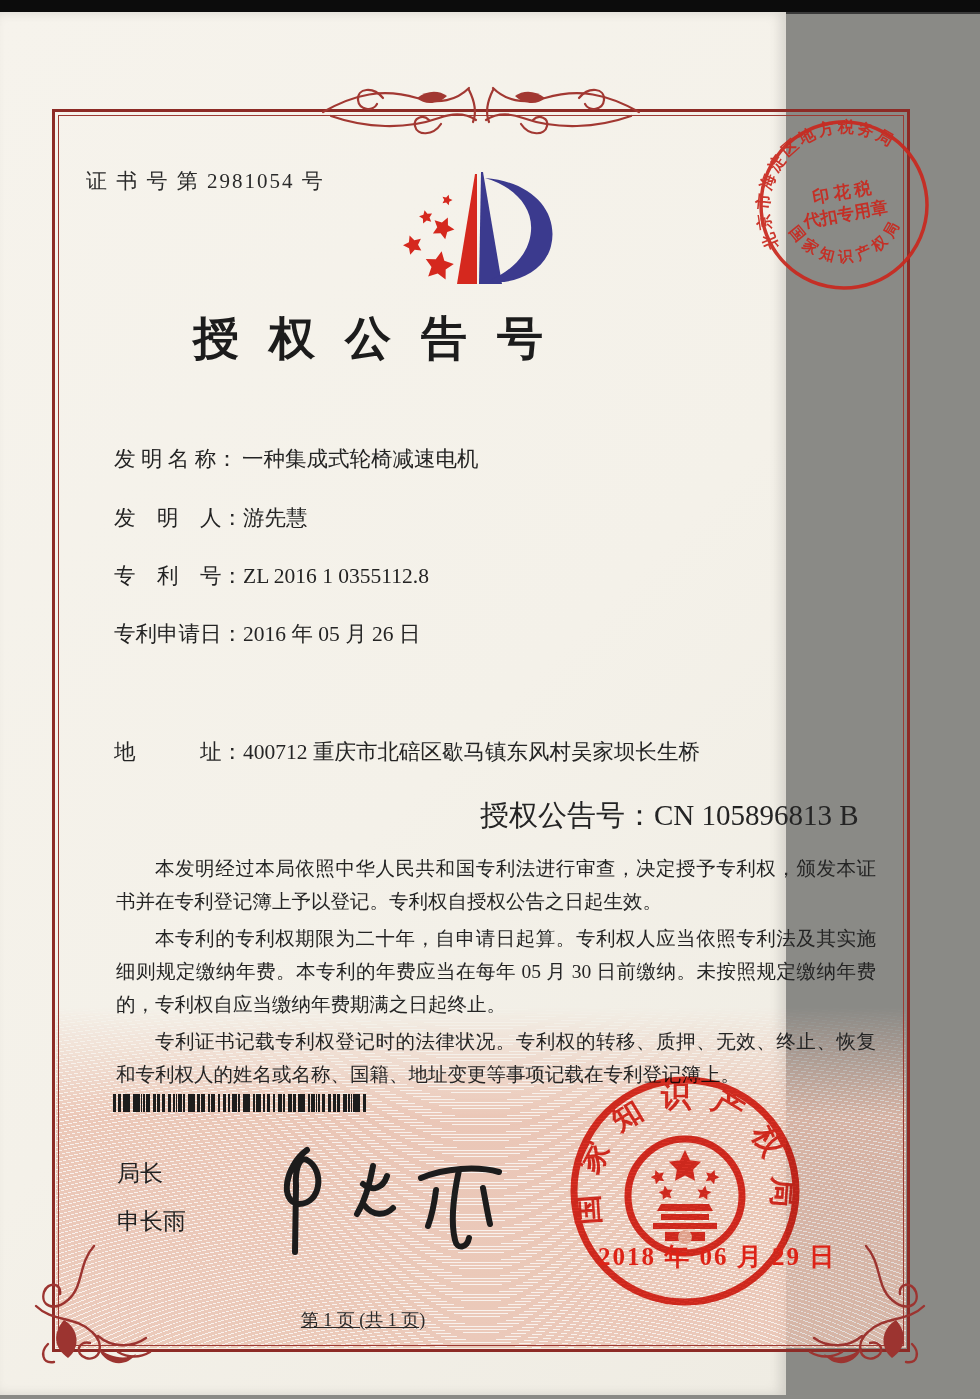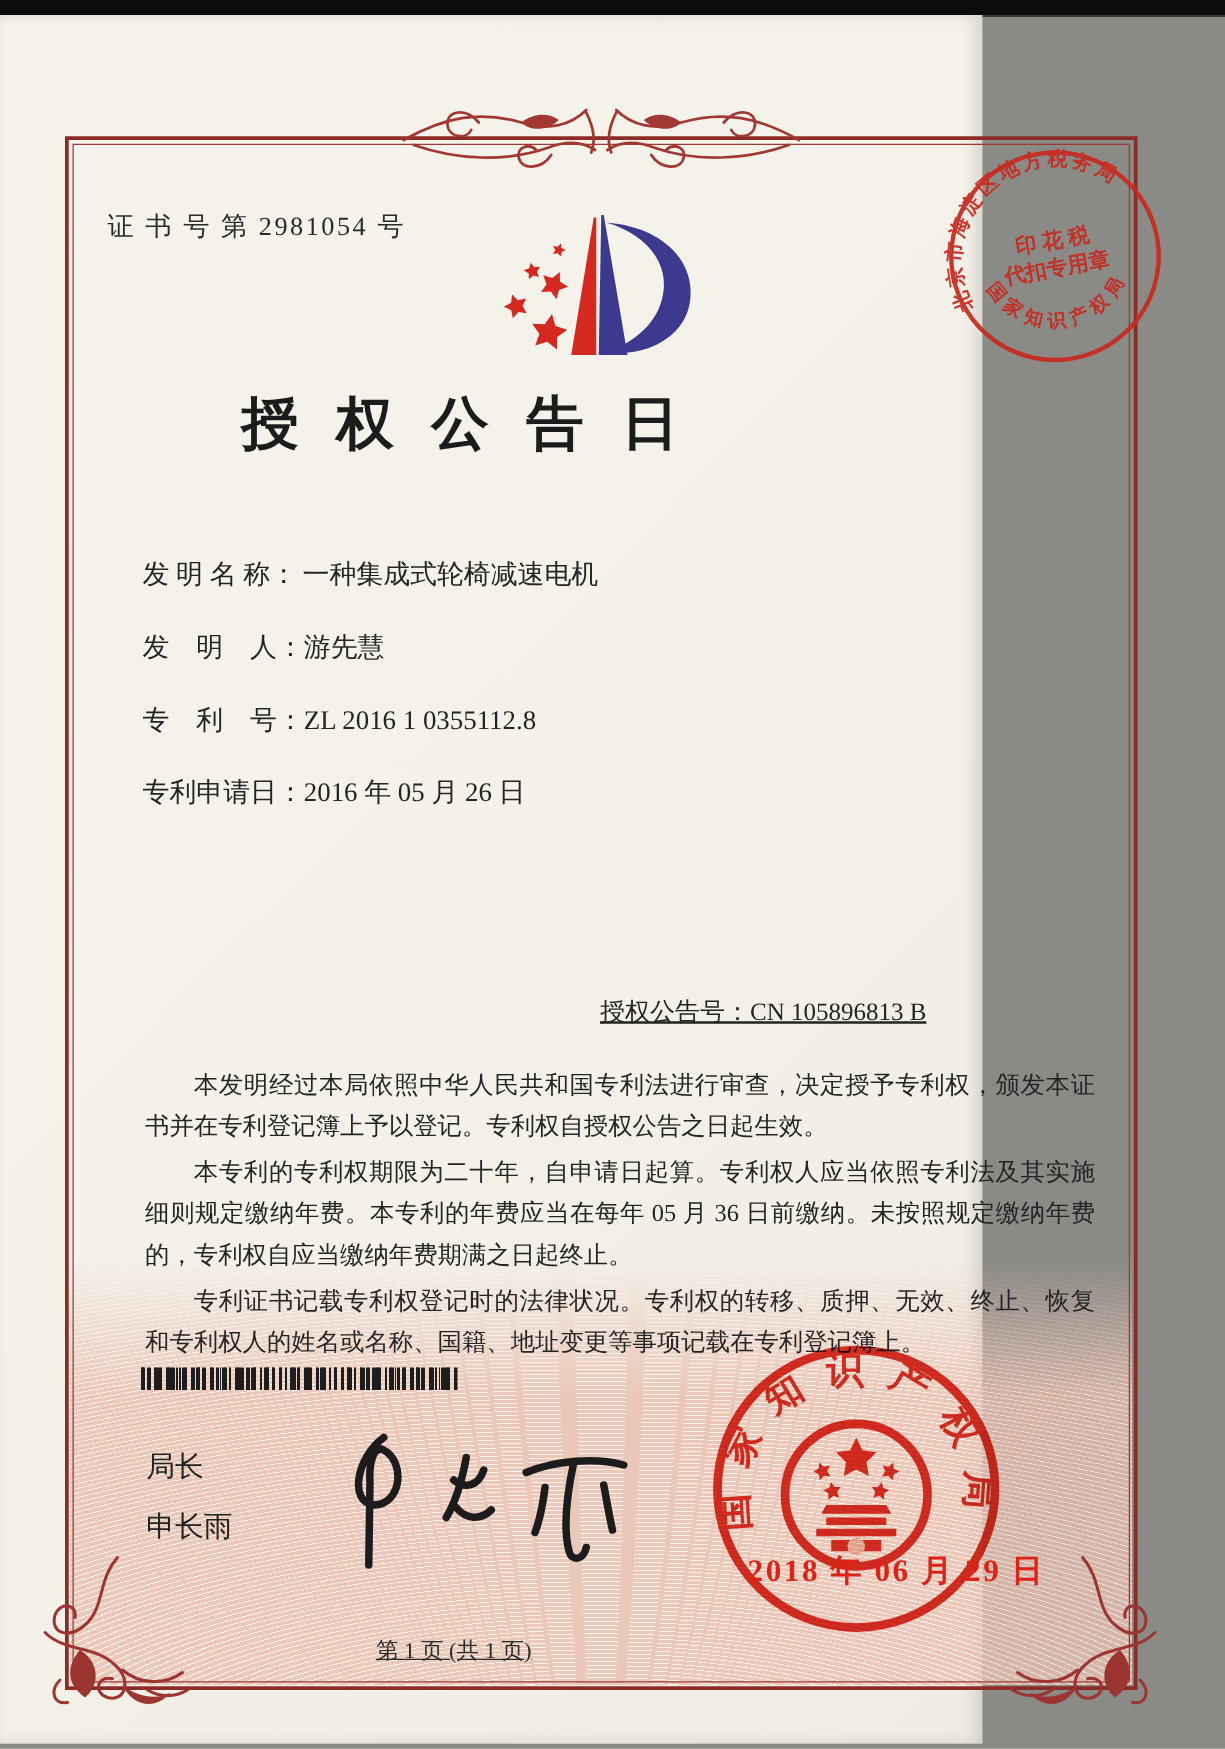--- a/index.html
+++ b/index.html
@@ -34,21 +34,21 @@
   .certno{position:absolute;left:86px;top:155px;font-size:21px;letter-spacing:2px;color:#2a2a2a;}
   .title{
     position:absolute;left:0;right:50px;top:296px;text-align:center;
     font-size:46px;font-weight:bold;letter-spacing:30px;padding-left:30px;color:#1c1c1c;
   }
   
   .row{position:absolute;left:114px;font-size:21.5px;color:#242424;white-space:nowrap;}
   .row .lab{display:inline-block;min-width:128px;}
   .r1{top:432px}.r2{top:491px}.r3{top:549px}.r4{top:607px}
   .r5{top:666px}.r6{top:725px}.r7{top:784px}
-  .grant2{position:absolute;left:480px;top:784px;font-size:20px;color:#242424;white-space:nowrap;text-decoration:underline;}
+  .grant2{position:absolute;left:480px;top:784px;font-size:29px;color:#242424;white-space:nowrap;}
   
   .paras{position:absolute;left:112px;top:836px;width:768px;font-size:19.5px;
          line-height:33px;color:#242424;text-align:justify;}
   .paras p{margin:4px;text-indent:2em;}
   
   .barcode{
     position:absolute;left:113px;top:1082px;width:253px;height:18px;
     background:
       repeating-linear-gradient(90deg,#1d1d1d 0 2px,transparent 2px 5px),
       repeating-linear-gradient(90deg,#1d1d1d 0 1px,transparent 1px 7px),
@@ -151,41 +151,44 @@
       <path transform="translate(28,83) scale(1.0) rotate(-20)" d="M0,-10 L2.9,-4 L9.5,-3.1 L4.8,1.6 L5.9,8.1 L0,5 L-5.9,8.1 L-4.8,1.6 L-9.5,-3.1 L-2.9,-4 Z"></path>
       <path transform="translate(54,104) scale(1.5) rotate(10)" d="M0,-10 L2.9,-4 L9.5,-3.1 L4.8,1.6 L5.9,8.1 L0,5 L-5.9,8.1 L-4.8,1.6 L-9.5,-3.1 L-2.9,-4 Z"></path>
       <polygon points="90,12 92,12 92,122 72,122"></polygon>
     </g>
     <g fill="#3b3a8e">
       <polygon points="96,10 98,10 117,122 94,122"></polygon>
       <path d="M100,16 C150,20 174,52 166,84 C159,112 124,124 104,119 C128,108 144,92 146,69 C148,44 128,24 100,16 Z"></path>
     </g>
   </svg>
 
-  <div class="title">授权公告日</div>
+  <div class="title">授权公告号</div>
 
   <div class="row r2">
     <span class="lab">发　明　人：</span><span>游先慧</span>
   </div>
   <div class="row r1">
     <span class="lab">发 明 名 称：</span><span>一种集成式轮椅减速电机</span>
   </div>
   <div class="row r3">
     <span class="lab">专　利　号：</span><span>ZL 2016 1 0355112.8</span>
   </div>
   <div class="row r4">
     <span class="lab">专利申请日：</span><span>2016 年 05 月 26 日</span>
   </div>
+  <div class="row r6">
+    <span class="lab">地　　　址：</span><span>400712  重庆市北碚区歇马镇东风村吴家坝长生桥</span>
+  </div>
   <div class="grant2">
     <span>授权公告号：</span><span>CN 105896813 B</span>
   </div>
 
   <div class="paras">
     <p>本发明经过本局依照中华人民共和国专利法进行审查，决定授予专利权，颁发本证书并在专利登记簿上予以登记。专利权自授权公告之日起生效。</p>
-    <p>本专利的专利权期限为二十年，自申请日起算。专利权人应当依照专利法及其实施细则规定缴纳年费。本专利的年费应当在每年 05 月 36 日前缴纳。未按照规定缴纳年费的，专利权自应当缴纳年费期满之日起终止。</p>
+    <p>本专利的专利权期限为二十年，自申请日起算。专利权人应当依照专利法及其实施细则规定缴纳年费。本专利的年费应当在每年 05 月 30 日前缴纳。未按照规定缴纳年费的，专利权自应当缴纳年费期满之日起终止。</p>
     <p>专利证书记载专利权登记时的法律状况。专利权的转移、质押、无效、终止、恢复和专利权人的姓名或名称、国籍、地址变更等事项记载在专利登记簿上。</p>
   </div>
 
   <div class="barcode"></div>
 
   <div class="director">局长</div>
   <div class="director-name">申长雨</div>
 
   <svg class="sig" width="260" height="135" viewBox="0 0 260 135">
     <g stroke="#1c1c1c" fill="none" stroke-width="6" stroke-linecap="round" stroke-linejoin="round">

